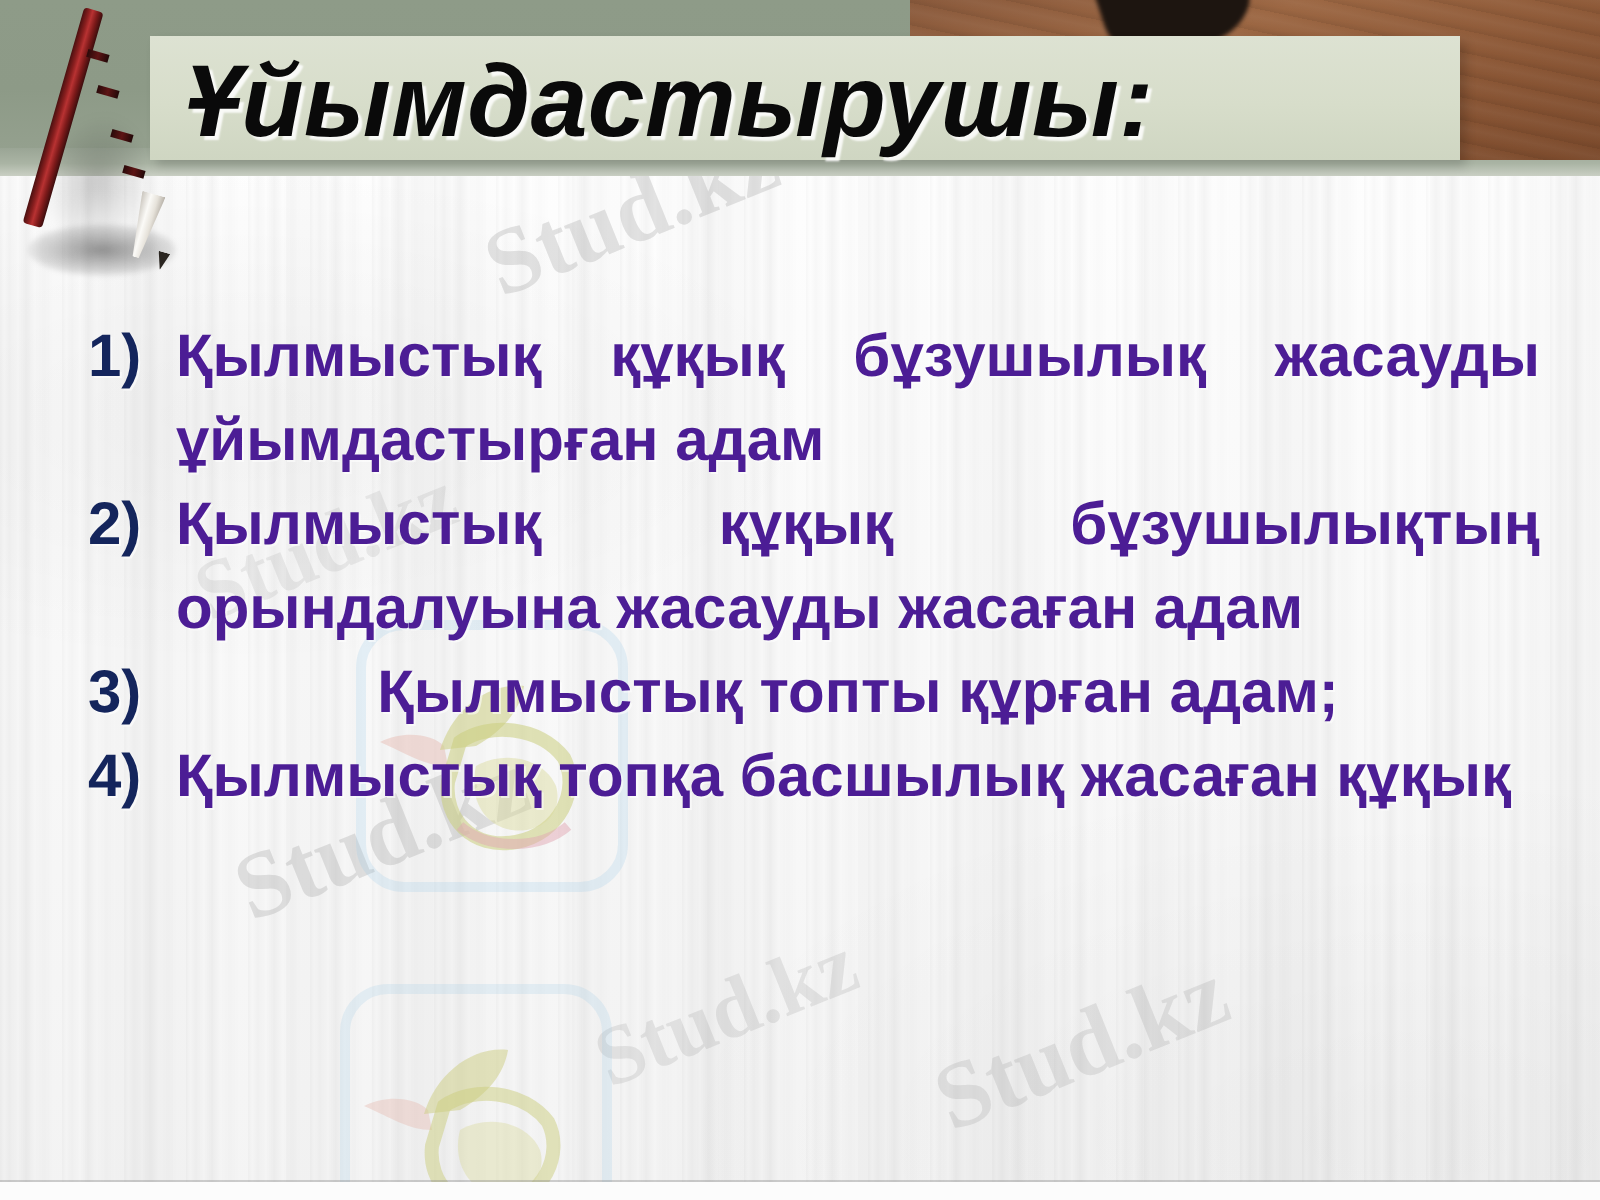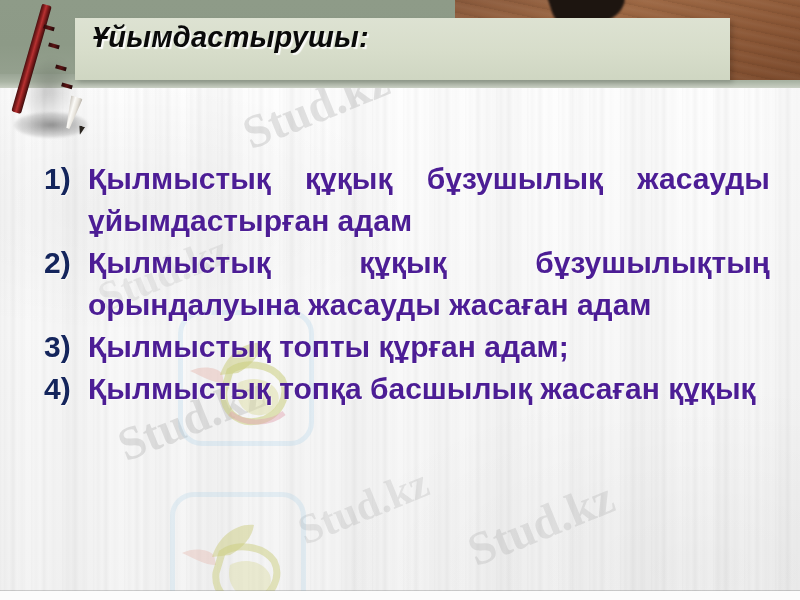--- a/index.html
+++ b/index.html
@@ -183,21 +183,21 @@
     position: absolute;
     left: 75px; top: 18px;
     width: 655px; height: 62px;
     background: linear-gradient(180deg, #dde2d2 0%, #d7ddca 55%, #cfd6c2 100%);
     box-shadow: 3px 3px 5px rgba(0,0,0,0.16);
   }
   .title-text {
     position: absolute;
     left: 92px; top: 21px;
     width: 620px;
-    font-size: 29px;
+    font-size: 51px;
     font-weight: bold;
     font-style: italic;
     color: #0a0a0a;
     letter-spacing: 0.2px;
     white-space: nowrap;
     text-shadow: 2px 2px 1px rgba(255,255,255,0.85);
   }
 
   
   .wm {
@@ -261,21 +261,21 @@
     flex: 1 1 auto;
     font-size: 30px;
     font-weight: bold;
     color: #4c1d95;
     line-height: 42px;
     text-align: justify;
     text-justify: inter-word;
     text-shadow: 1px 1px 0 rgba(255,255,255,0.55);
     hyphens: none;
   }
-  .li-body.nojust { text-align: left; }
+  .li-body.nojust { text-align: center; }
 </style>
 </head>
 <body>
 
 <div id="slide">
 
   <div class="paper"></div>
   <div class="paper-shade"></div>
 
   <div class="wm wm-a">Stud.kz - Stud.kz</div>

